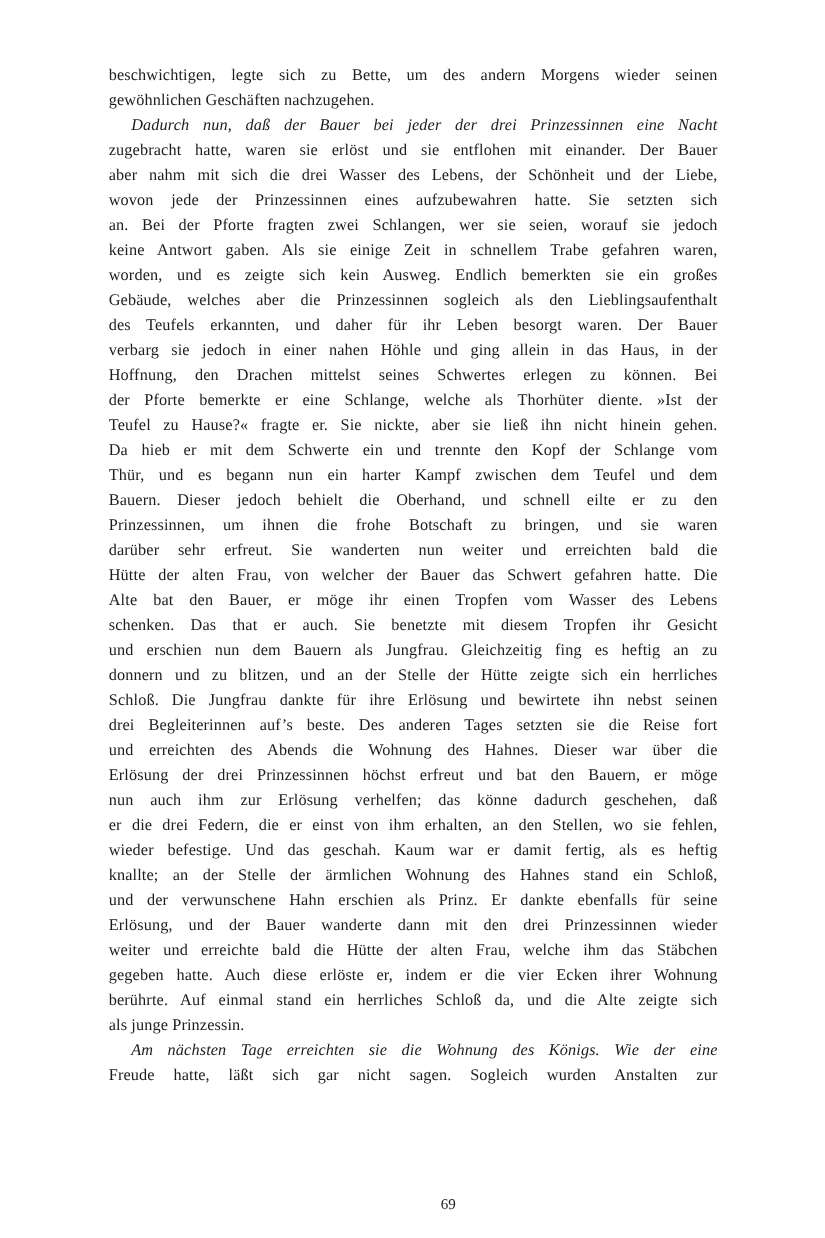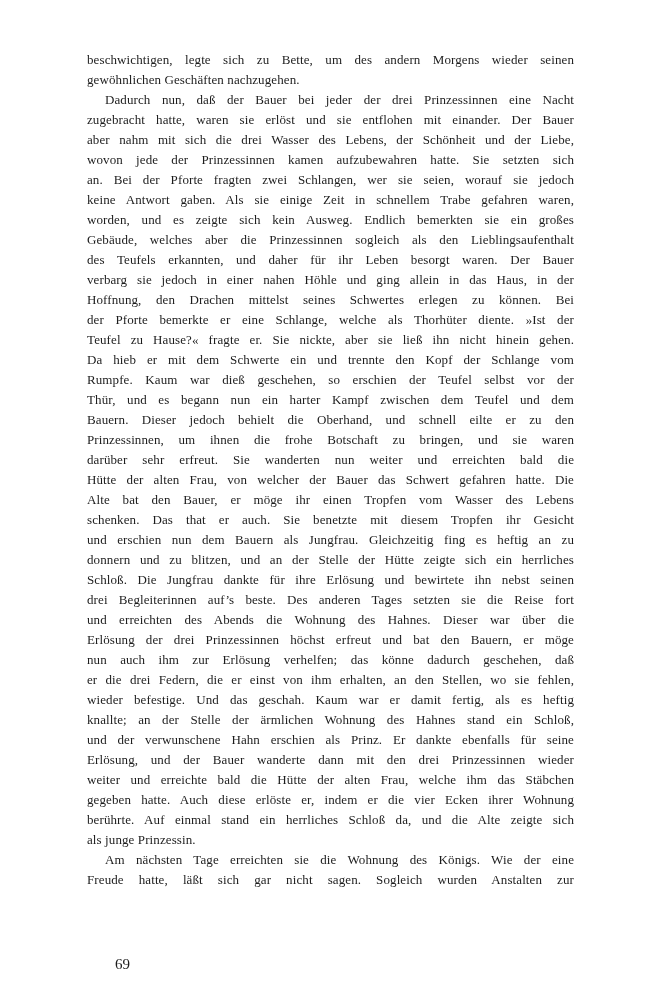--- a/index.html
+++ b/index.html
@@ -27,56 +27,56 @@
   }
   .line {
     text-align: left;
   }
   .line.justify {
     text-align: justify;
     text-align-last: justify;
   }
   .line.indent {
     text-indent: 18px;
+    font-style: italic;
   }
   .page-number {
     position: absolute;
     left: 87px;
     width: 487px;
     top: 956px;
-    text-align: left;
-    font-size: 15px;
+    text-align: center;
+    font-size: 12px;
     color: #1c1c1c;
     padding-right: 0;
   }
   
   .page-number span { position: relative; left: 28px; }
 </style>
 </head>
 <body>
 
 <div class="page">
   <div class="text-block" id="text-block">
       <div class="line justify">beschwichtigen, legte sich zu Bette, um des andern Morgens wieder seinen</div>
       <div class="line">gewöhnlichen Geschäften nachzugehen.</div>
       <div class="line justify indent">Dadurch nun, daß der Bauer bei jeder der drei Prinzessinnen eine Nacht</div>
       <div class="line justify">zugebracht hatte, waren sie erlöst und sie entflohen mit einander. Der Bauer</div>
       <div class="line justify">aber nahm mit sich die drei Wasser des Lebens, der Schönheit und der Liebe,</div>
-      <div class="line justify">wovon jede der Prinzessinnen kamen aufzubewahren hatte. Sie setzten sich</div>
+      <div class="line justify">wovon jede der Prinzessinnen eines aufzubewahren hatte. Sie setzten sich</div>
       <div class="line justify">an. Bei der Pforte fragten zwei Schlangen, wer sie seien, worauf sie jedoch</div>
       <div class="line justify">keine Antwort gaben. Als sie einige Zeit in schnellem Trabe gefahren waren,</div>
       <div class="line justify">worden, und es zeigte sich kein Ausweg. Endlich bemerkten sie ein großes</div>
       <div class="line justify">Gebäude, welches aber die Prinzessinnen sogleich als den Lieblingsaufenthalt</div>
       <div class="line justify">des Teufels erkannten, und daher für ihr Leben besorgt waren. Der Bauer</div>
       <div class="line justify">verbarg sie jedoch in einer nahen Höhle und ging allein in das Haus, in der</div>
       <div class="line justify">Hoffnung, den Drachen mittelst seines Schwertes erlegen zu können. Bei</div>
       <div class="line justify">der Pforte bemerkte er eine Schlange, welche als Thorhüter diente. »Ist der</div>
       <div class="line justify">Teufel zu Hause?« fragte er. Sie nickte, aber sie ließ ihn nicht hinein gehen.</div>
       <div class="line justify">Da hieb er mit dem Schwerte ein und trennte den Kopf der Schlange vom</div>
-      <div class="line justify">Rumpfe. Kaum war dieß geschehen, so erschien der Teufel selbst vor der</div>
       <div class="line justify">Thür, und es begann nun ein harter Kampf zwischen dem Teufel und dem</div>
       <div class="line justify">Bauern. Dieser jedoch behielt die Oberhand, und schnell eilte er zu den</div>
       <div class="line justify">Prinzessinnen, um ihnen die frohe Botschaft zu bringen, und sie waren</div>
       <div class="line justify">darüber sehr erfreut. Sie wanderten nun weiter und erreichten bald die</div>
       <div class="line justify">Hütte der alten Frau, von welcher der Bauer das Schwert gefahren hatte. Die</div>
       <div class="line justify">Alte bat den Bauer, er möge ihr einen Tropfen vom Wasser des Lebens</div>
       <div class="line justify">schenken. Das that er auch. Sie benetzte mit diesem Tropfen ihr Gesicht</div>
       <div class="line justify">und erschien nun dem Bauern als Jungfrau. Gleichzeitig fing es heftig an zu</div>
       <div class="line justify">donnern und zu blitzen, und an der Stelle der Hütte zeigte sich ein herrliches</div>
       <div class="line justify">Schloß. Die Jungfrau dankte für ihre Erlösung und bewirtete ihn nebst seinen</div>

